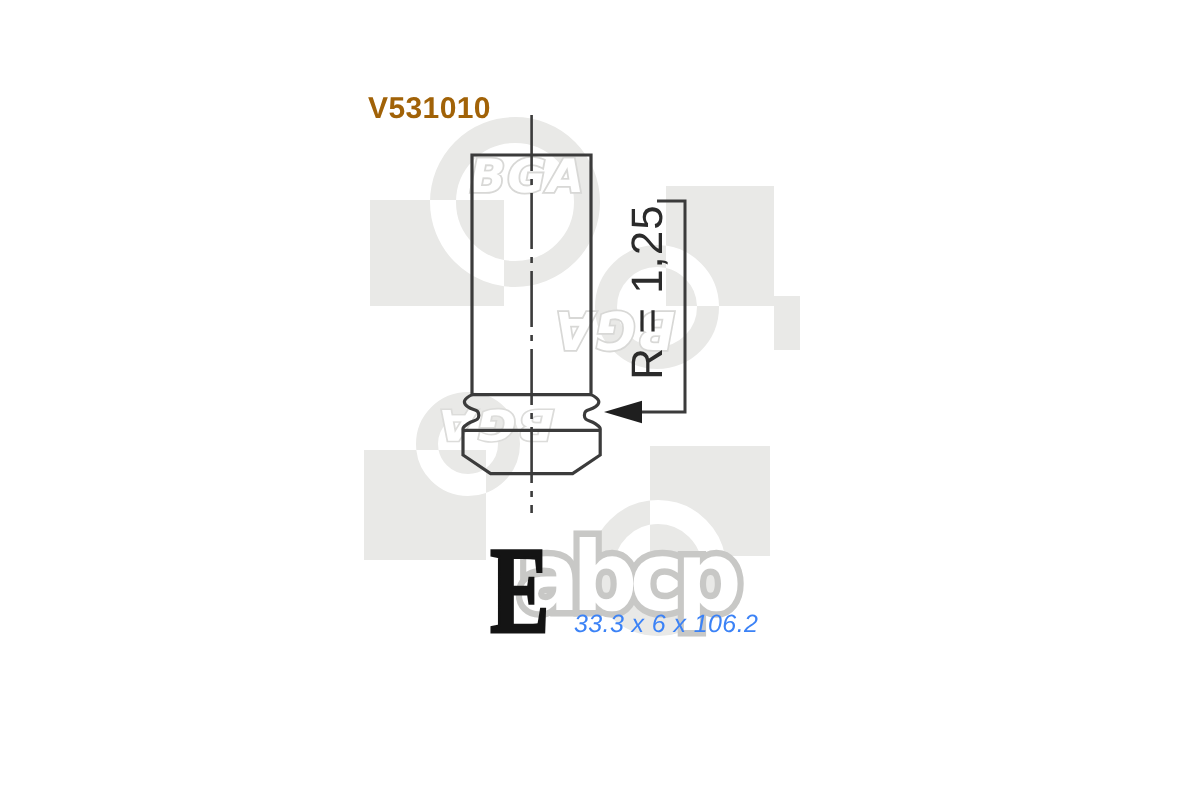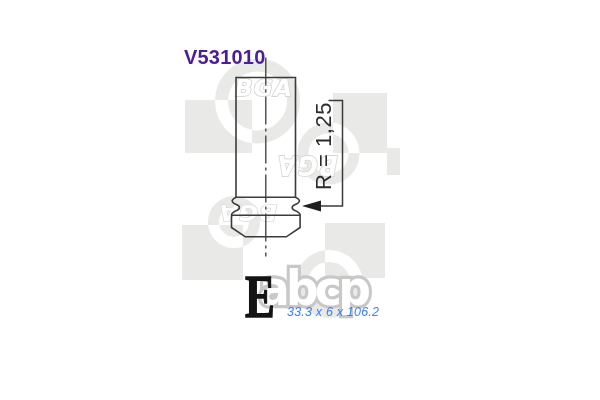--- a/index.html
+++ b/index.html
@@ -3,22 +3,22 @@
 <meta charset="utf-8">
 <style>
   html,body{margin:0;padding:0;background:#fff;}
   .canvas{
     position:relative;width:600px;height:400px;background:#ffffff;
     overflow:hidden;font-family:"Liberation Sans",sans-serif;
   }
   .canvas svg{position:absolute;left:0;top:0;}
   .txt{position:absolute;white-space:nowrap;}
   .part-number{
-    left:184px;top:46px;font-size:20px;font-weight:bold;
-    color:#4c1d95;letter-spacing:0.2px;
+    left:184px;top:46px;font-size:15px;font-weight:bold;
+    color:#a16207;letter-spacing:0.2px;
   }
   .radius-label{
     left:278px;top:134px;width:92px;height:24px;
     display:flex;align-items:center;justify-content:center;
     font-size:22px;color:#2b2b2b;transform:rotate(-90deg);
     letter-spacing:0.5px;
   }
   .dims{
     left:287px;top:305px;font-size:12.5px;color:#3b82f6;letter-spacing:0.2px;font-style:italic;
   }

